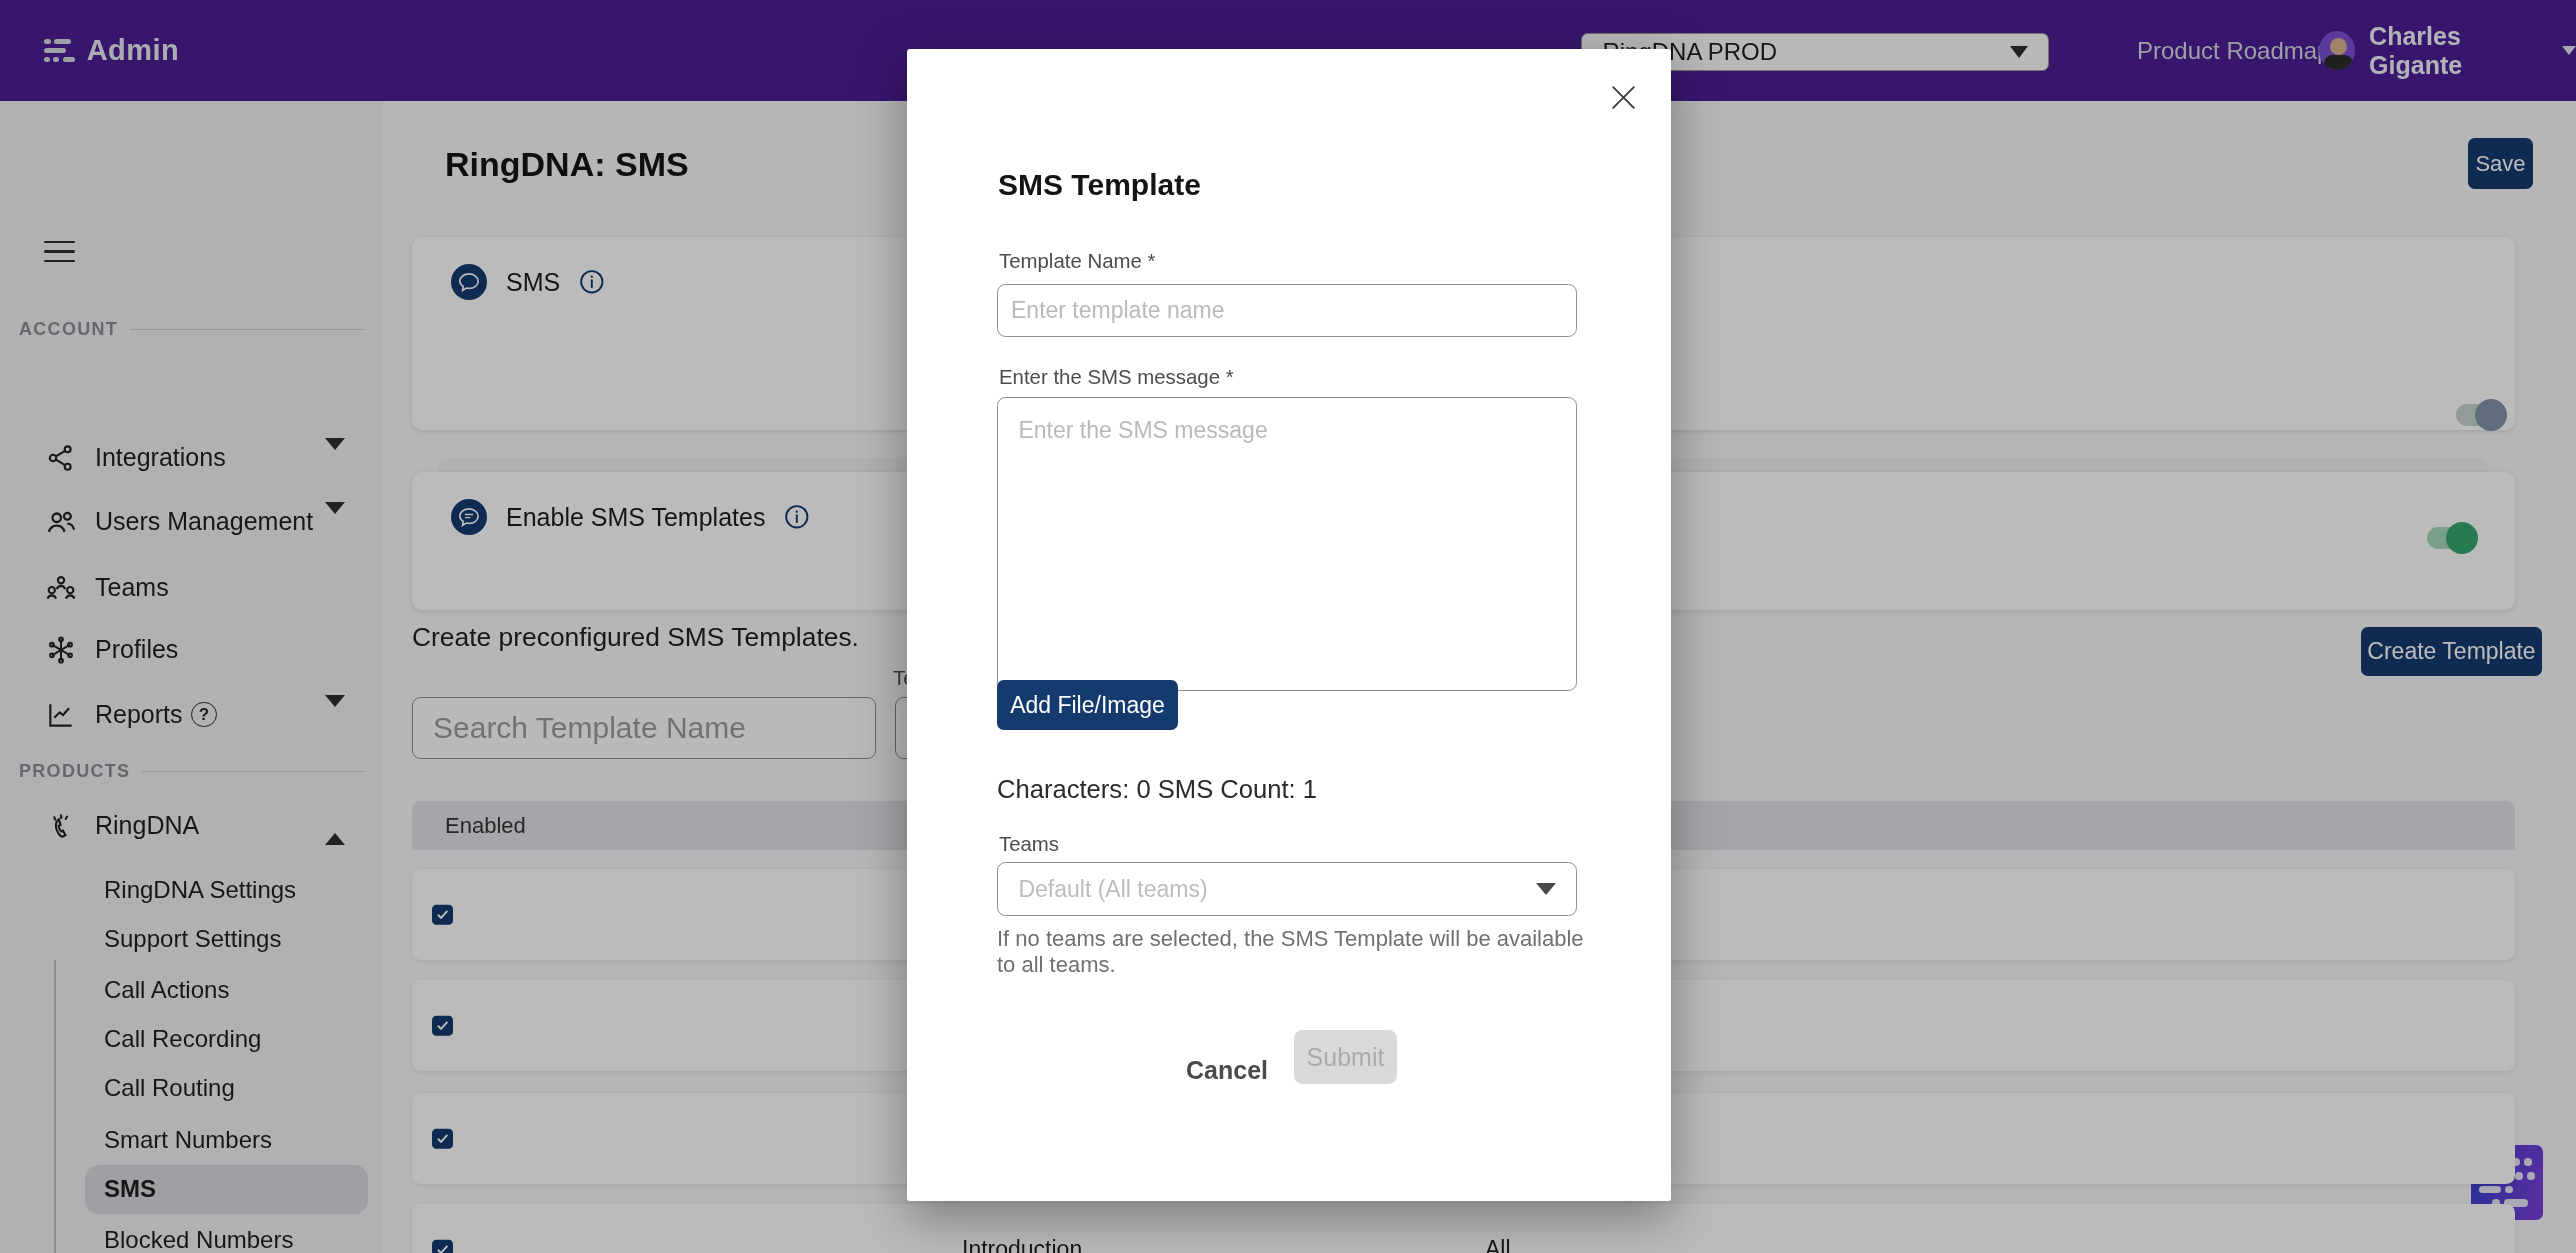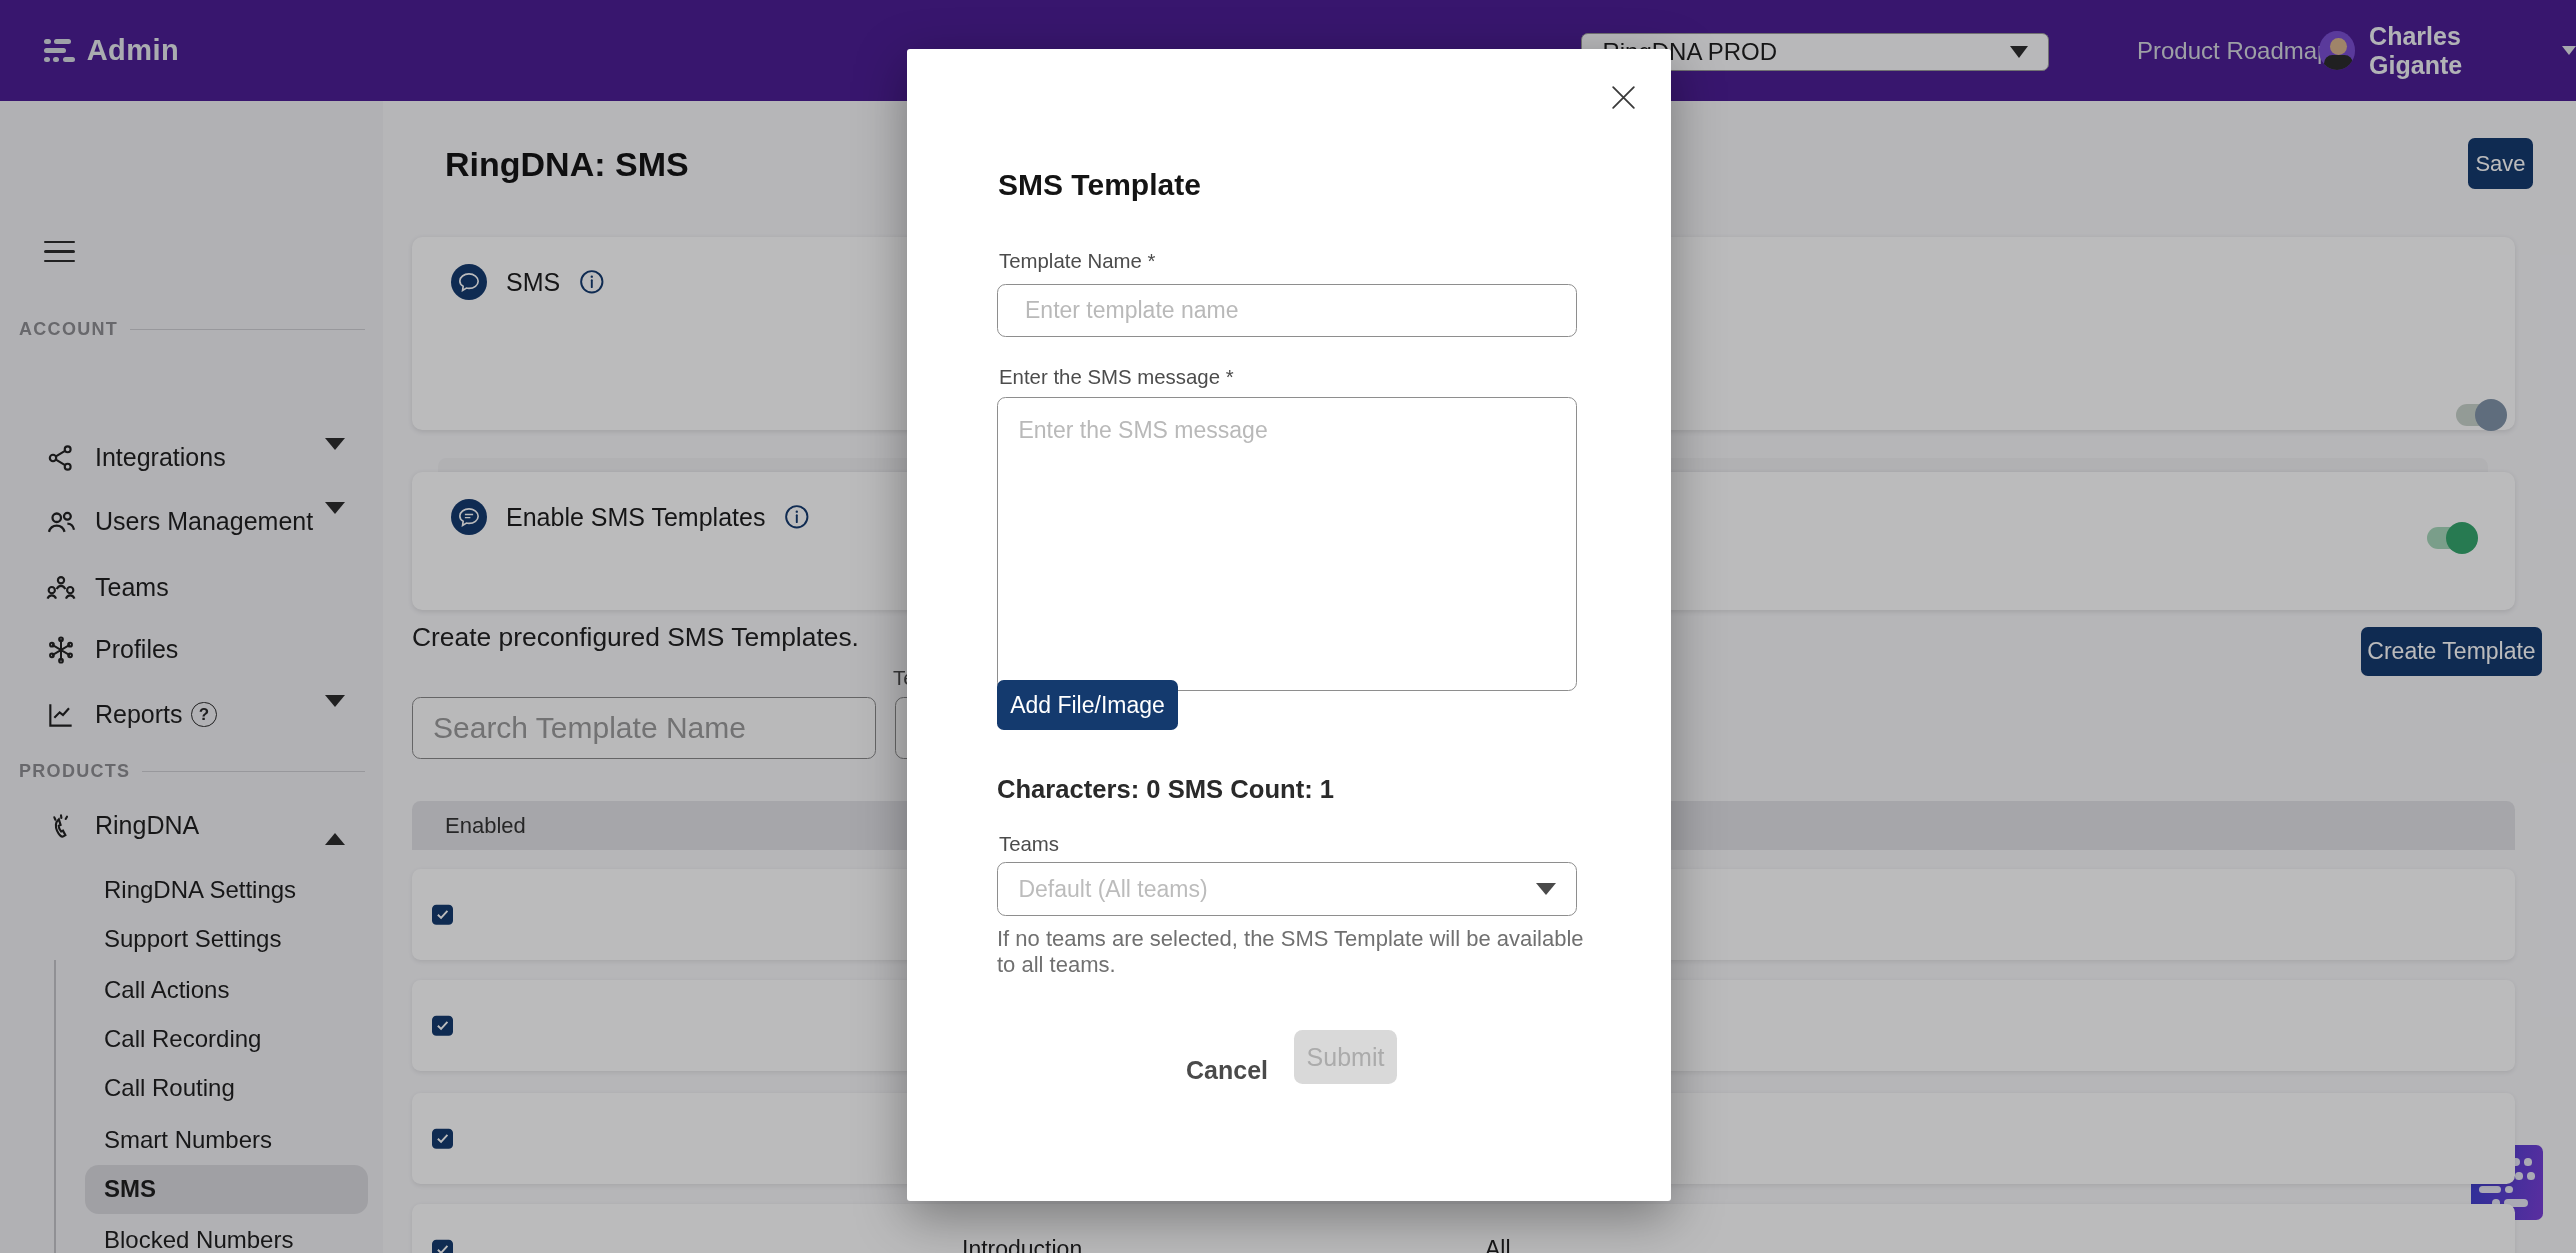--- a/index.html
+++ b/index.html
@@ -93,25 +93,25 @@
   .chat-widget .s{height:7.7px;border-radius:5.1px;background:#e8e8f5;}
 
   
   .overlay{position:absolute;left:0;top:0;width:2576px;height:1254px;background:rgba(5,5,8,.27);z-index:40;}
   .modal{position:absolute;left:907px;top:49px;width:764px;height:1152px;background:#fff;border-radius:3px;z-index:50;
     box-shadow:0 15.3px 51px rgba(0,0,0,.35);}
   .modal-close{position:absolute;left:1608px;top:82px;z-index:51;cursor:pointer;}
   .modal h1{position:absolute;left:91px;top:119px;margin:0;font-size:30px;font-weight:bold;color:#141414;}
   .f-label{position:absolute;left:92px;font-size:20.4px;color:#4c4c4c;}
   .m-input{position:absolute;left:90px;width:580px;background:#fff;border:1.7px solid #8e8e8e;border-radius:8.5px;box-sizing:border-box;
-    font-family:"Liberation Sans",sans-serif;font-size:23px;color:#222;padding:0 27px;}
+    font-family:"Liberation Sans",sans-serif;font-size:23px;color:#222;padding:0 13px;}
   .m-input::placeholder{color:#b9b9b9;}
   textarea.m-input{padding:19px 20.4px;resize:none;}
   .addfile-btn{position:absolute;left:90px;top:631px;width:181px;height:50px;font-size:23px;}
-  .charcount{position:absolute;left:90px;top:726px;font-size:25.6px;color:#2a2a2a;font-weight:bold;}
+  .charcount{position:absolute;left:90px;top:726px;font-size:25.6px;color:#2a2a2a;}
   .teams-select{position:absolute;left:90px;top:813px;width:580px;height:54px;border:1.7px solid #8e8e8e;border-radius:8.5px;
     box-sizing:border-box;display:flex;align-items:center;padding:0 20.4px;font-size:23px;color:#bcbcbc;background:#fff;}
   .teams-select .caret-down{margin-left:auto;border-left-width:10.2px;border-right-width:10.2px;border-top-width:12.8px;border-top-color:#4a4a4a;}
   .helper{position:absolute;left:90px;top:877px;width:588px;font-size:22px;color:#707070;}
   .cancel-btn{position:absolute;left:1180px;top:1055px;z-index:51;font-size:25px;font-weight:bold;color:#4a4a4a;background:none;border:none;cursor:pointer;font-family:"Liberation Sans",sans-serif;}
   .submit-btn{position:absolute;left:1294px;top:1030px;z-index:51;width:103px;height:54px;border:none;border-radius:8.5px;background:#d9d9d9;
     color:#ababab;font-size:25px;font-family:"Liberation Sans",sans-serif;}
 </style>
 </head>
 <body>

